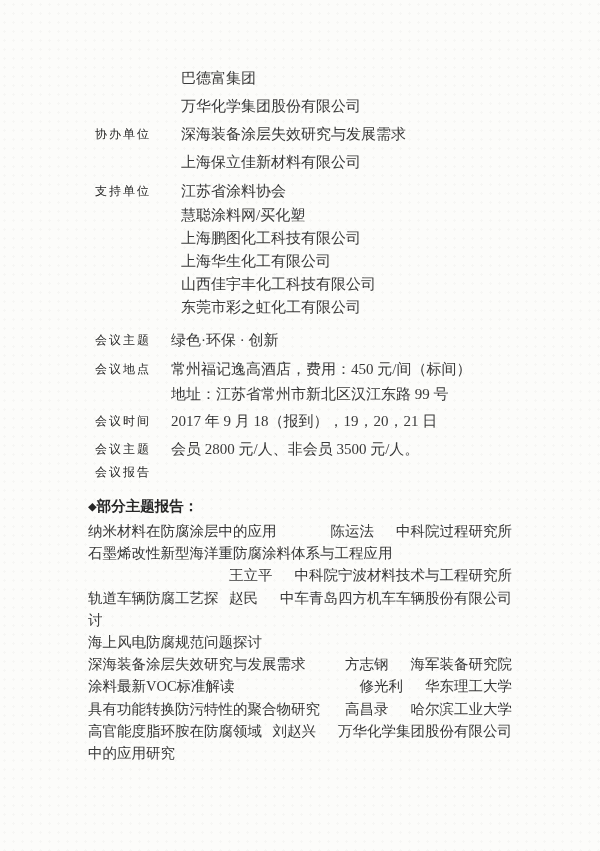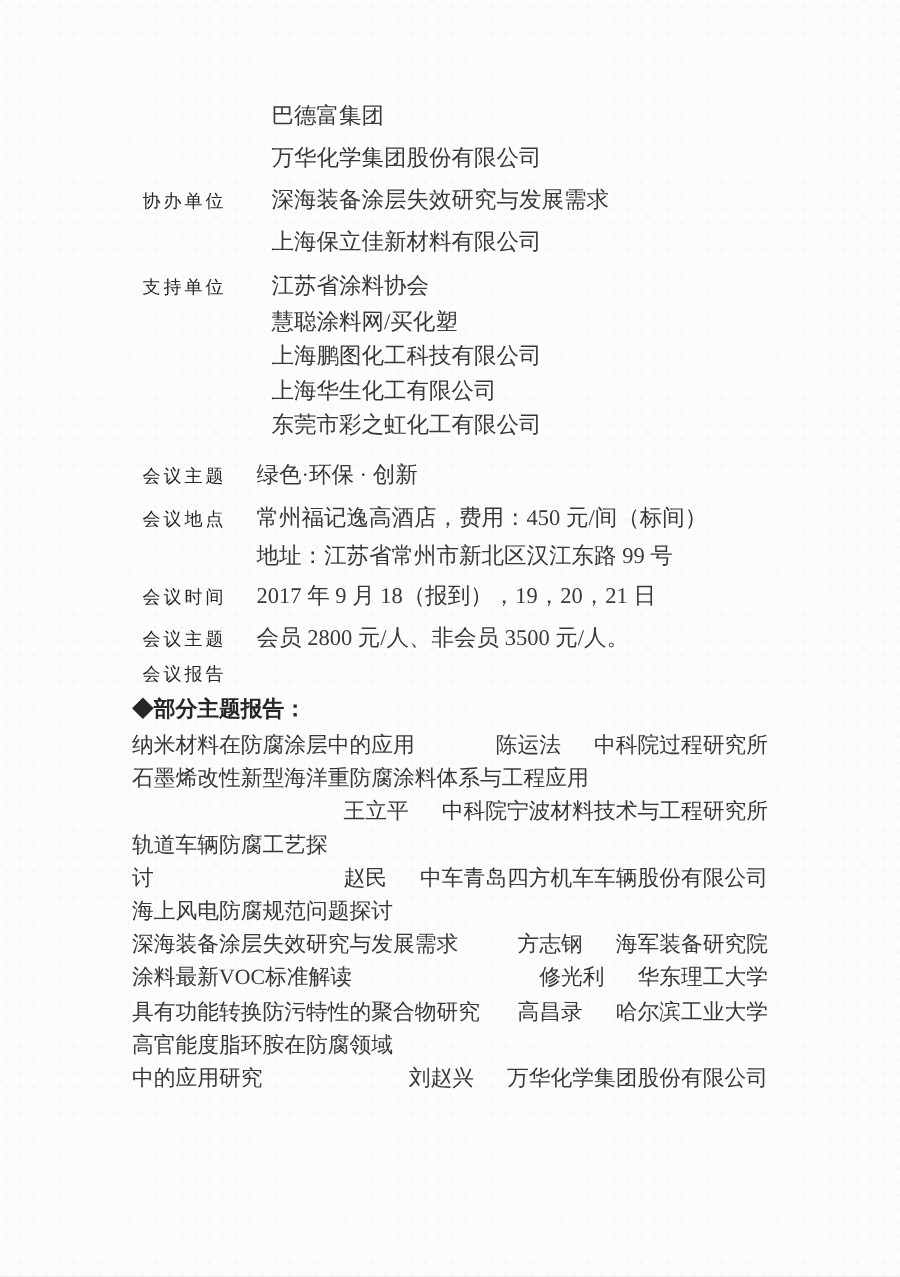--- a/index.html
+++ b/index.html
@@ -40,25 +40,25 @@
   
   .meta-row { display: flex; line-height: 25px; align-items: center; }
   .meta-row .label { width: 76px; margin-left: 7px; }
   .meta-row .content { flex: 1; }
   .theme-row { margin-top: 9px; }
   .venue-row { margin-top: 4px; }
   .venue-line2 { line-height: 24px; margin-left: 83px; }
   .time-row { margin-top: 3px; }
   .fee-row { margin-top: 3px; line-height: 24px; }
   .report-label { line-height: 23px; margin-left: 7px; }
-  .subtitle { font-family: Liberation Sans, sans-serif; font-weight: 700;
-              color: #262626; font-size: 14.5px; line-height: 22px; margin-top: 1px; }
+  .subtitle { font-family: Liberation Mono, monospace; font-weight: 700;
+              color: #262626; font-size: 14.5px; line-height: 22px; margin-top: 12px; }
   
   .talks { margin-top: 2px; font-size: 14.5px; }
-  .talk-row { display: flex; justify-content: space-between; line-height: 22.2px; align-items: flex-end; }
+  .talk-row { display: flex; justify-content: space-between; line-height: 22.2px; }
   .talk-right { display: inline-flex; flex: 0 0 auto; white-space: nowrap; }
   .talk-aff { margin-left: 22px; }
   .talk-row-titleonly { justify-content: flex-start; }
   .talk-row-rightonly { justify-content: flex-end; }
 </style>
 </head>
 <body>
 
 <div class="page">
 
@@ -80,20 +80,21 @@
 
   <div>
     <div class="support-first">
       <span class="label">支持单位</span>
       <span class="content">江苏省涂料协会</span>
     </div>
     <div class="support-items">
       <div class="cont-item2">慧聪涂料网/买化塑</div>
       <div class="cont-item2">上海鹏图化工科技有限公司</div>
       <div class="cont-item2">上海华生化工有限公司</div>
+      <div class="cont-item2">山西佳宇丰化工科技有限公司</div>
       <div class="cont-item2">东莞市彩之虹化工有限公司</div>
     </div>
   </div>
 
 
   <div class="meta-row theme-row">
     <span class="label">会议主题</span>
     <span class="content">绿色·环保 · 创新</span>
   </div>
 

